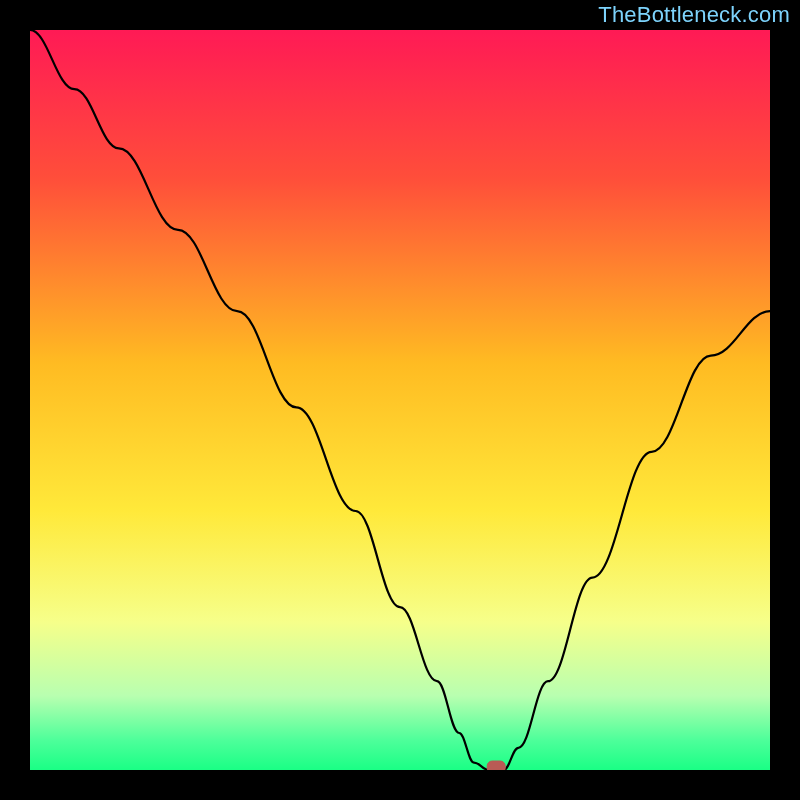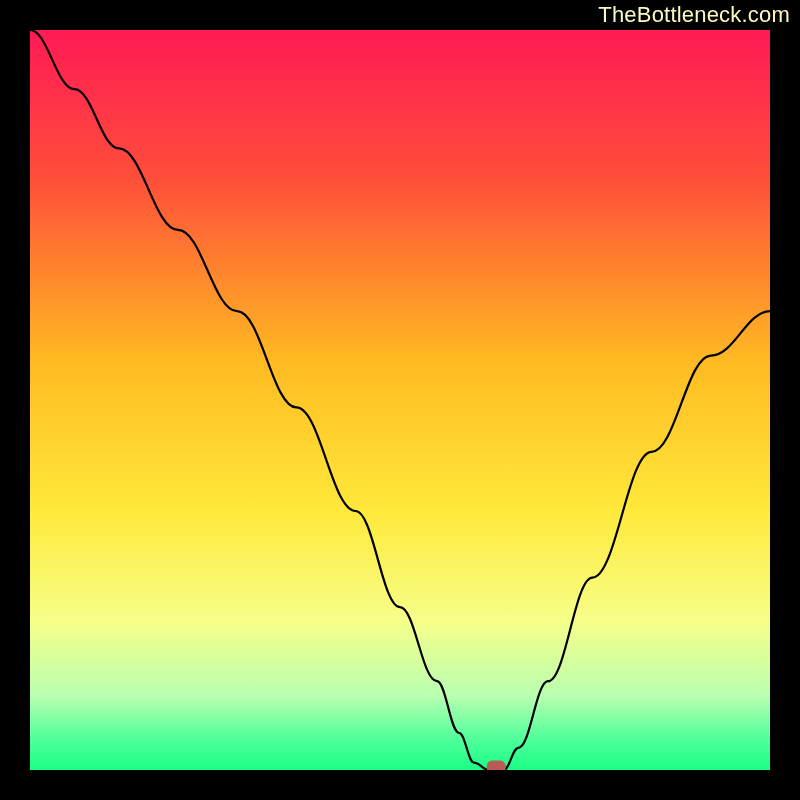--- a/index.html
+++ b/index.html
@@ -14,21 +14,21 @@
   .frame {
     position: relative;
     width: 800px;
     height: 800px;
     background: #000;
   }
   .watermark {
     position: absolute;
     top: 2px;
     right: 10px;
-    color: #fef9c3;
+    color: #7dd3fc;
     font-size: 22px;
     font-weight: 500;
     z-index: 10;
     letter-spacing: 0.2px;
   }
   .plot-area {
     position: absolute;
     left: 30px;
     top: 30px;
     width: 740px;

